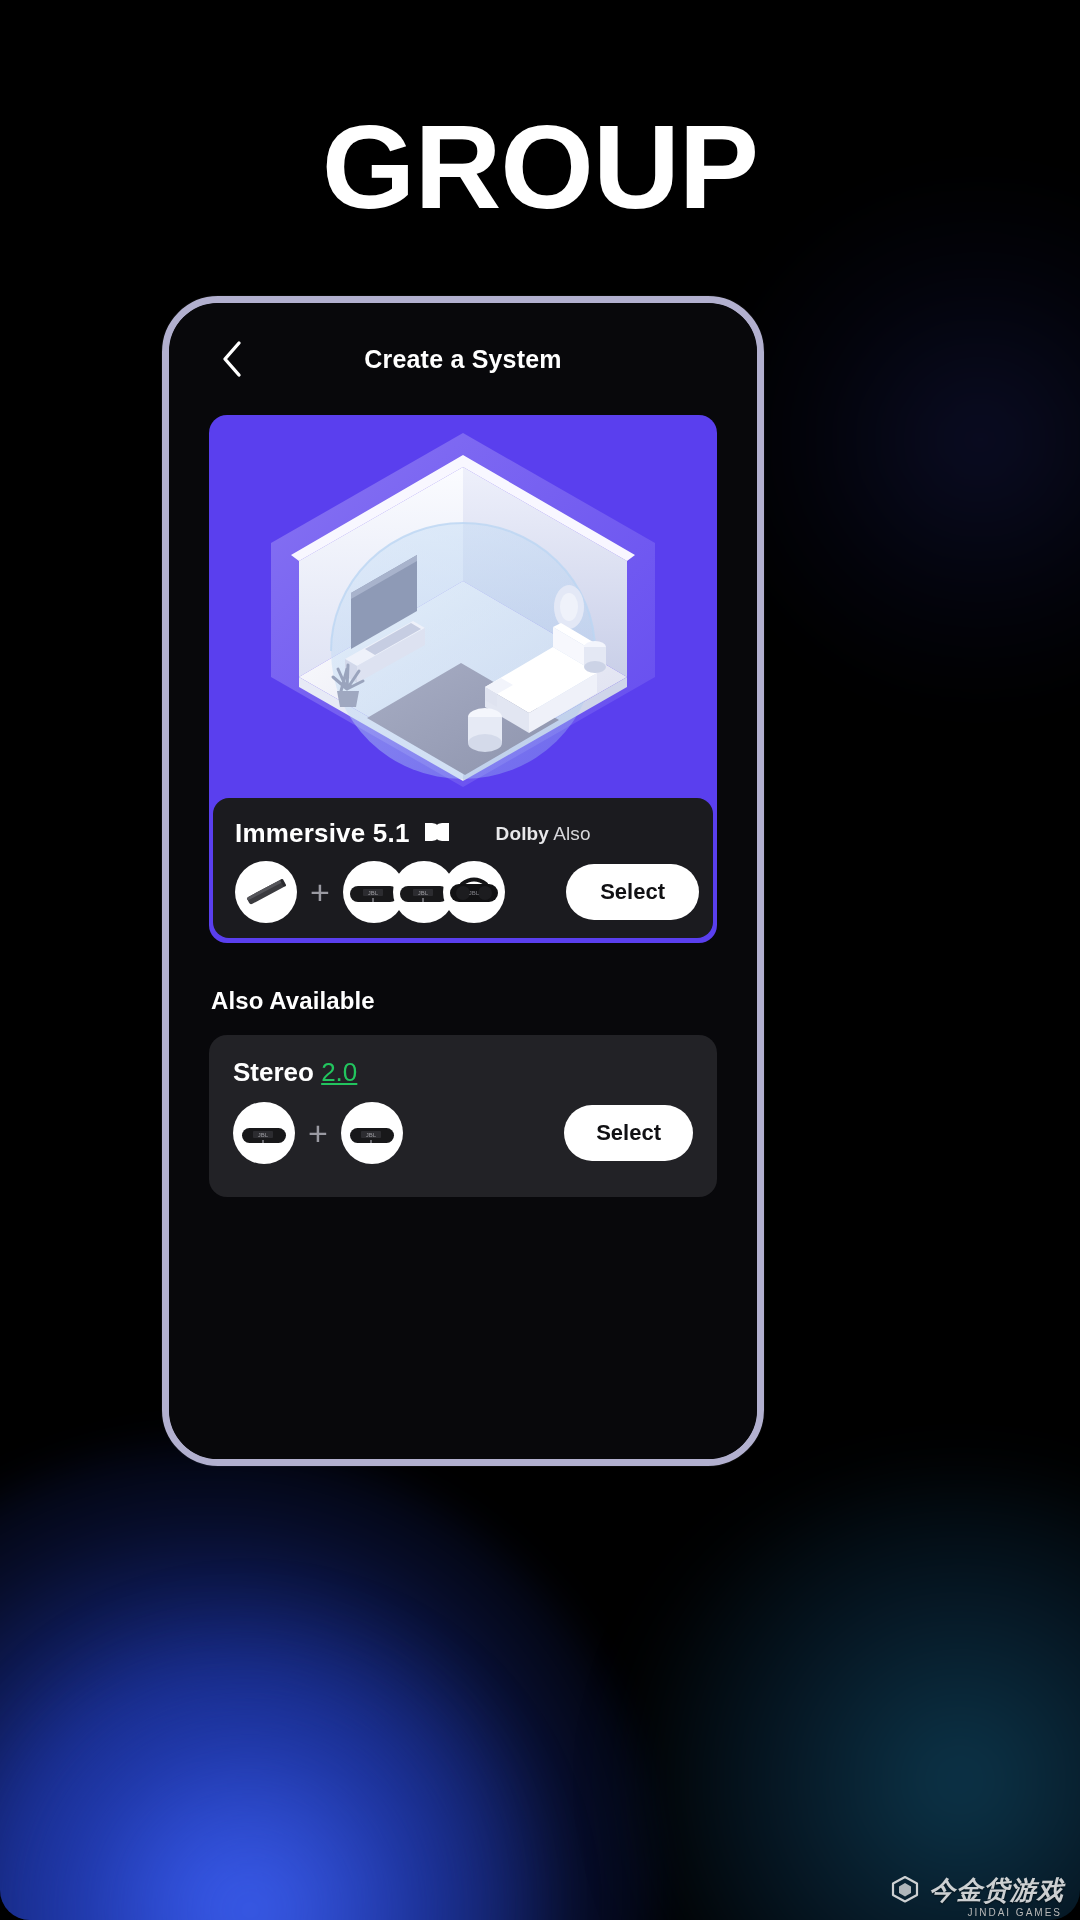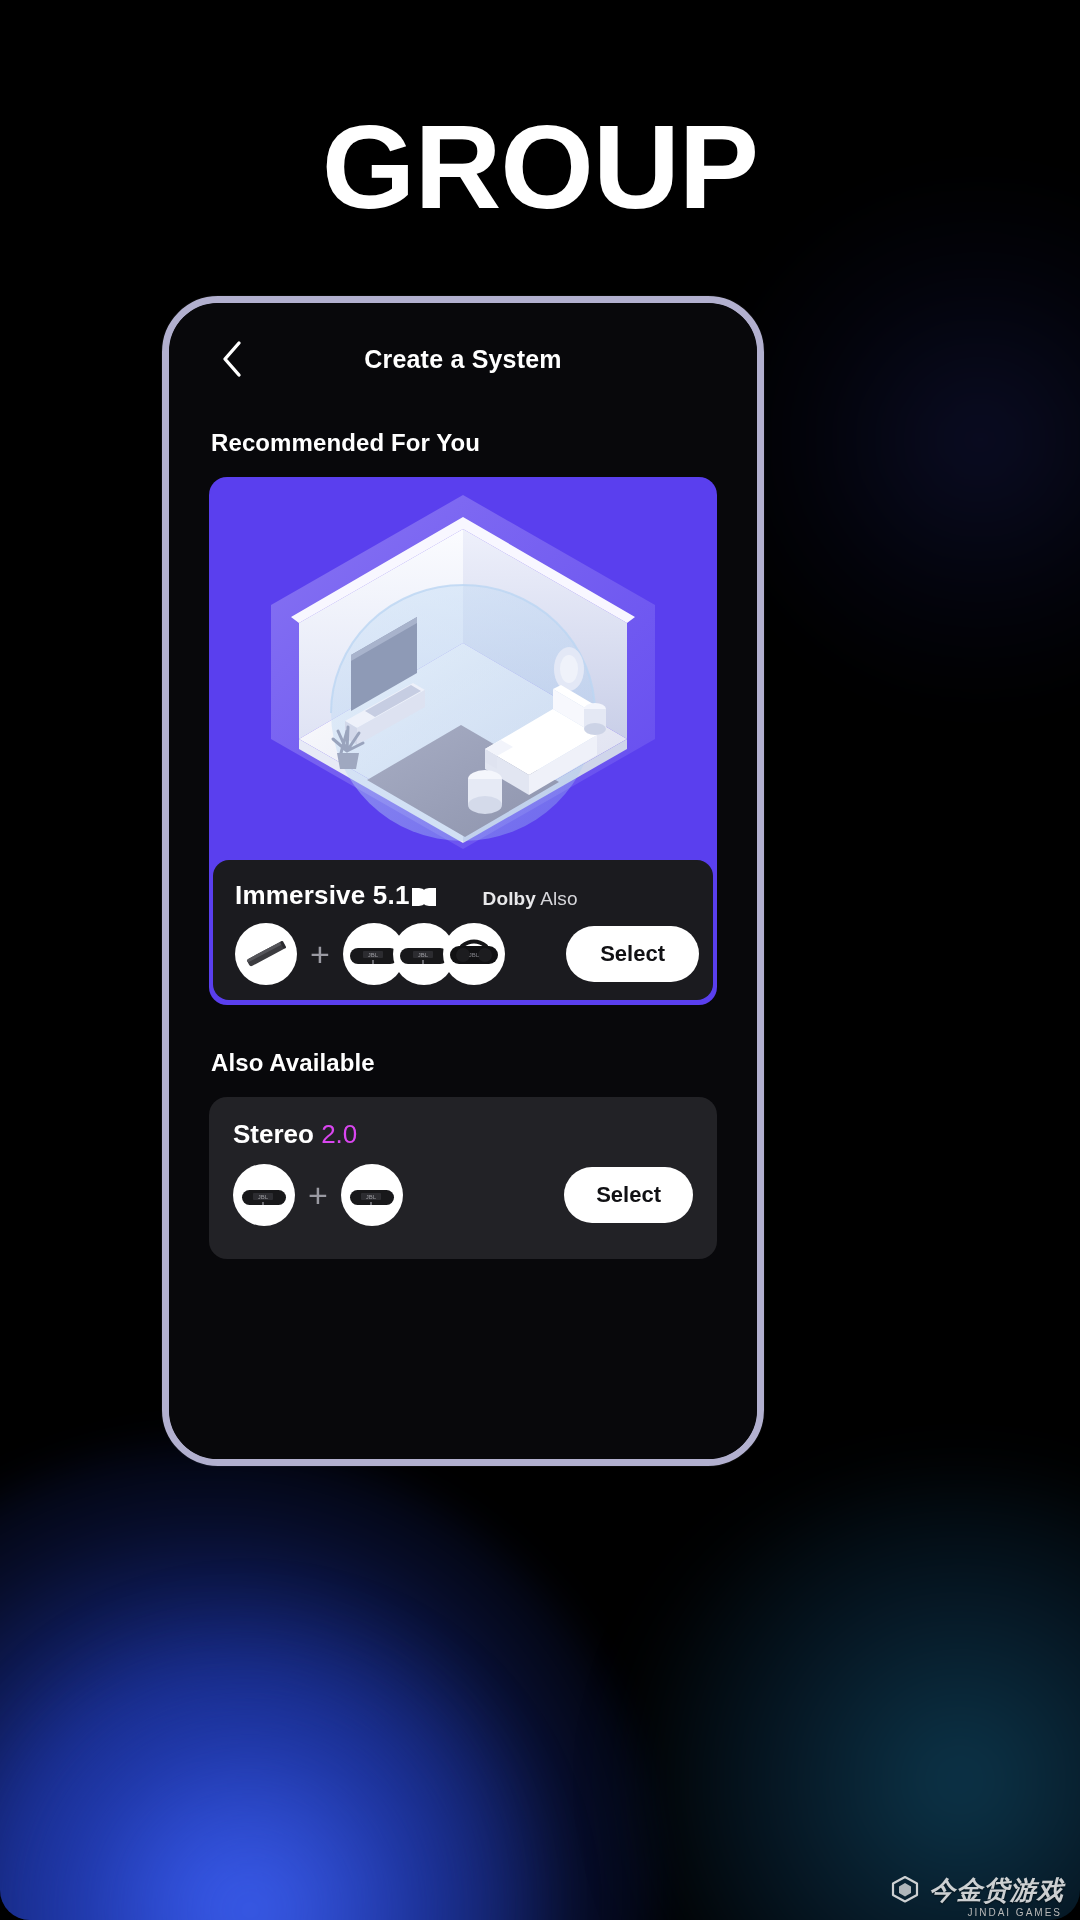--- a/index.html
+++ b/index.html
@@ -185,21 +185,22 @@
     left: 4px;
     right: 4px;
     bottom: 5px;
     height: 140px;
     background: #1b1b1f;
     border-radius: 16px;
     padding: 20px 22px 0 22px;
   }
   .panel-title-row {
     display: flex;
-    align-items: flex-end;
+    align-items: center;
+    gap: 13px;
     margin-bottom: 12px;
   }
   .panel-title {
     color: #ffffff;
     font-size: 26px;
     font-weight: 600;
     letter-spacing: 0.2px;
   }
   .dolby {
     display: flex;
@@ -269,21 +270,21 @@
     background: #222226;
     height: 162px;
     padding: 22px 24px 0 24px;
   }
   .alt-title {
     color: #ffffff;
     font-size: 26px;
     font-weight: 700;
     margin-bottom: 14px;
   }
-  .alt-title .light { font-weight: 400; color: #d946ef; }
+  .alt-title .light { font-weight: 400; color: #22c55e; text-decoration: underline; }
   .alt-row {
     display: flex;
     align-items: center;
     position: relative;
   }
   .alt-select {
     position: absolute;
     right: 0;
     top: 50%;
     transform: translateY(-50%);
@@ -345,21 +346,20 @@
         <button class="back-btn">
           <span>
             <svg width="26" height="40" viewBox="0 0 26 40" fill="none">
               <path d="M20 4 L6 20 L20 36" stroke="#ffffff" stroke-width="3.4" stroke-linecap="round" stroke-linejoin="round"></path>
             </svg>
           </span>
         </button>
         <div class="app-title">Create a System</div>
       </div>
 
-      <div class="section-label">Recommended For You</div>
 
       <div class="hero-card">
 
         <div class="hero-art">
           <svg width="420" height="390" viewBox="0 0 420 390">
             <defs>
               <linearGradient id="gFloor" x1="0" y1="0" x2="1" y2="1">
                 <stop offset="0%" stop-color="#ffffff"></stop>
                 <stop offset="100%" stop-color="#d9dcee"></stop>
               </linearGradient>

